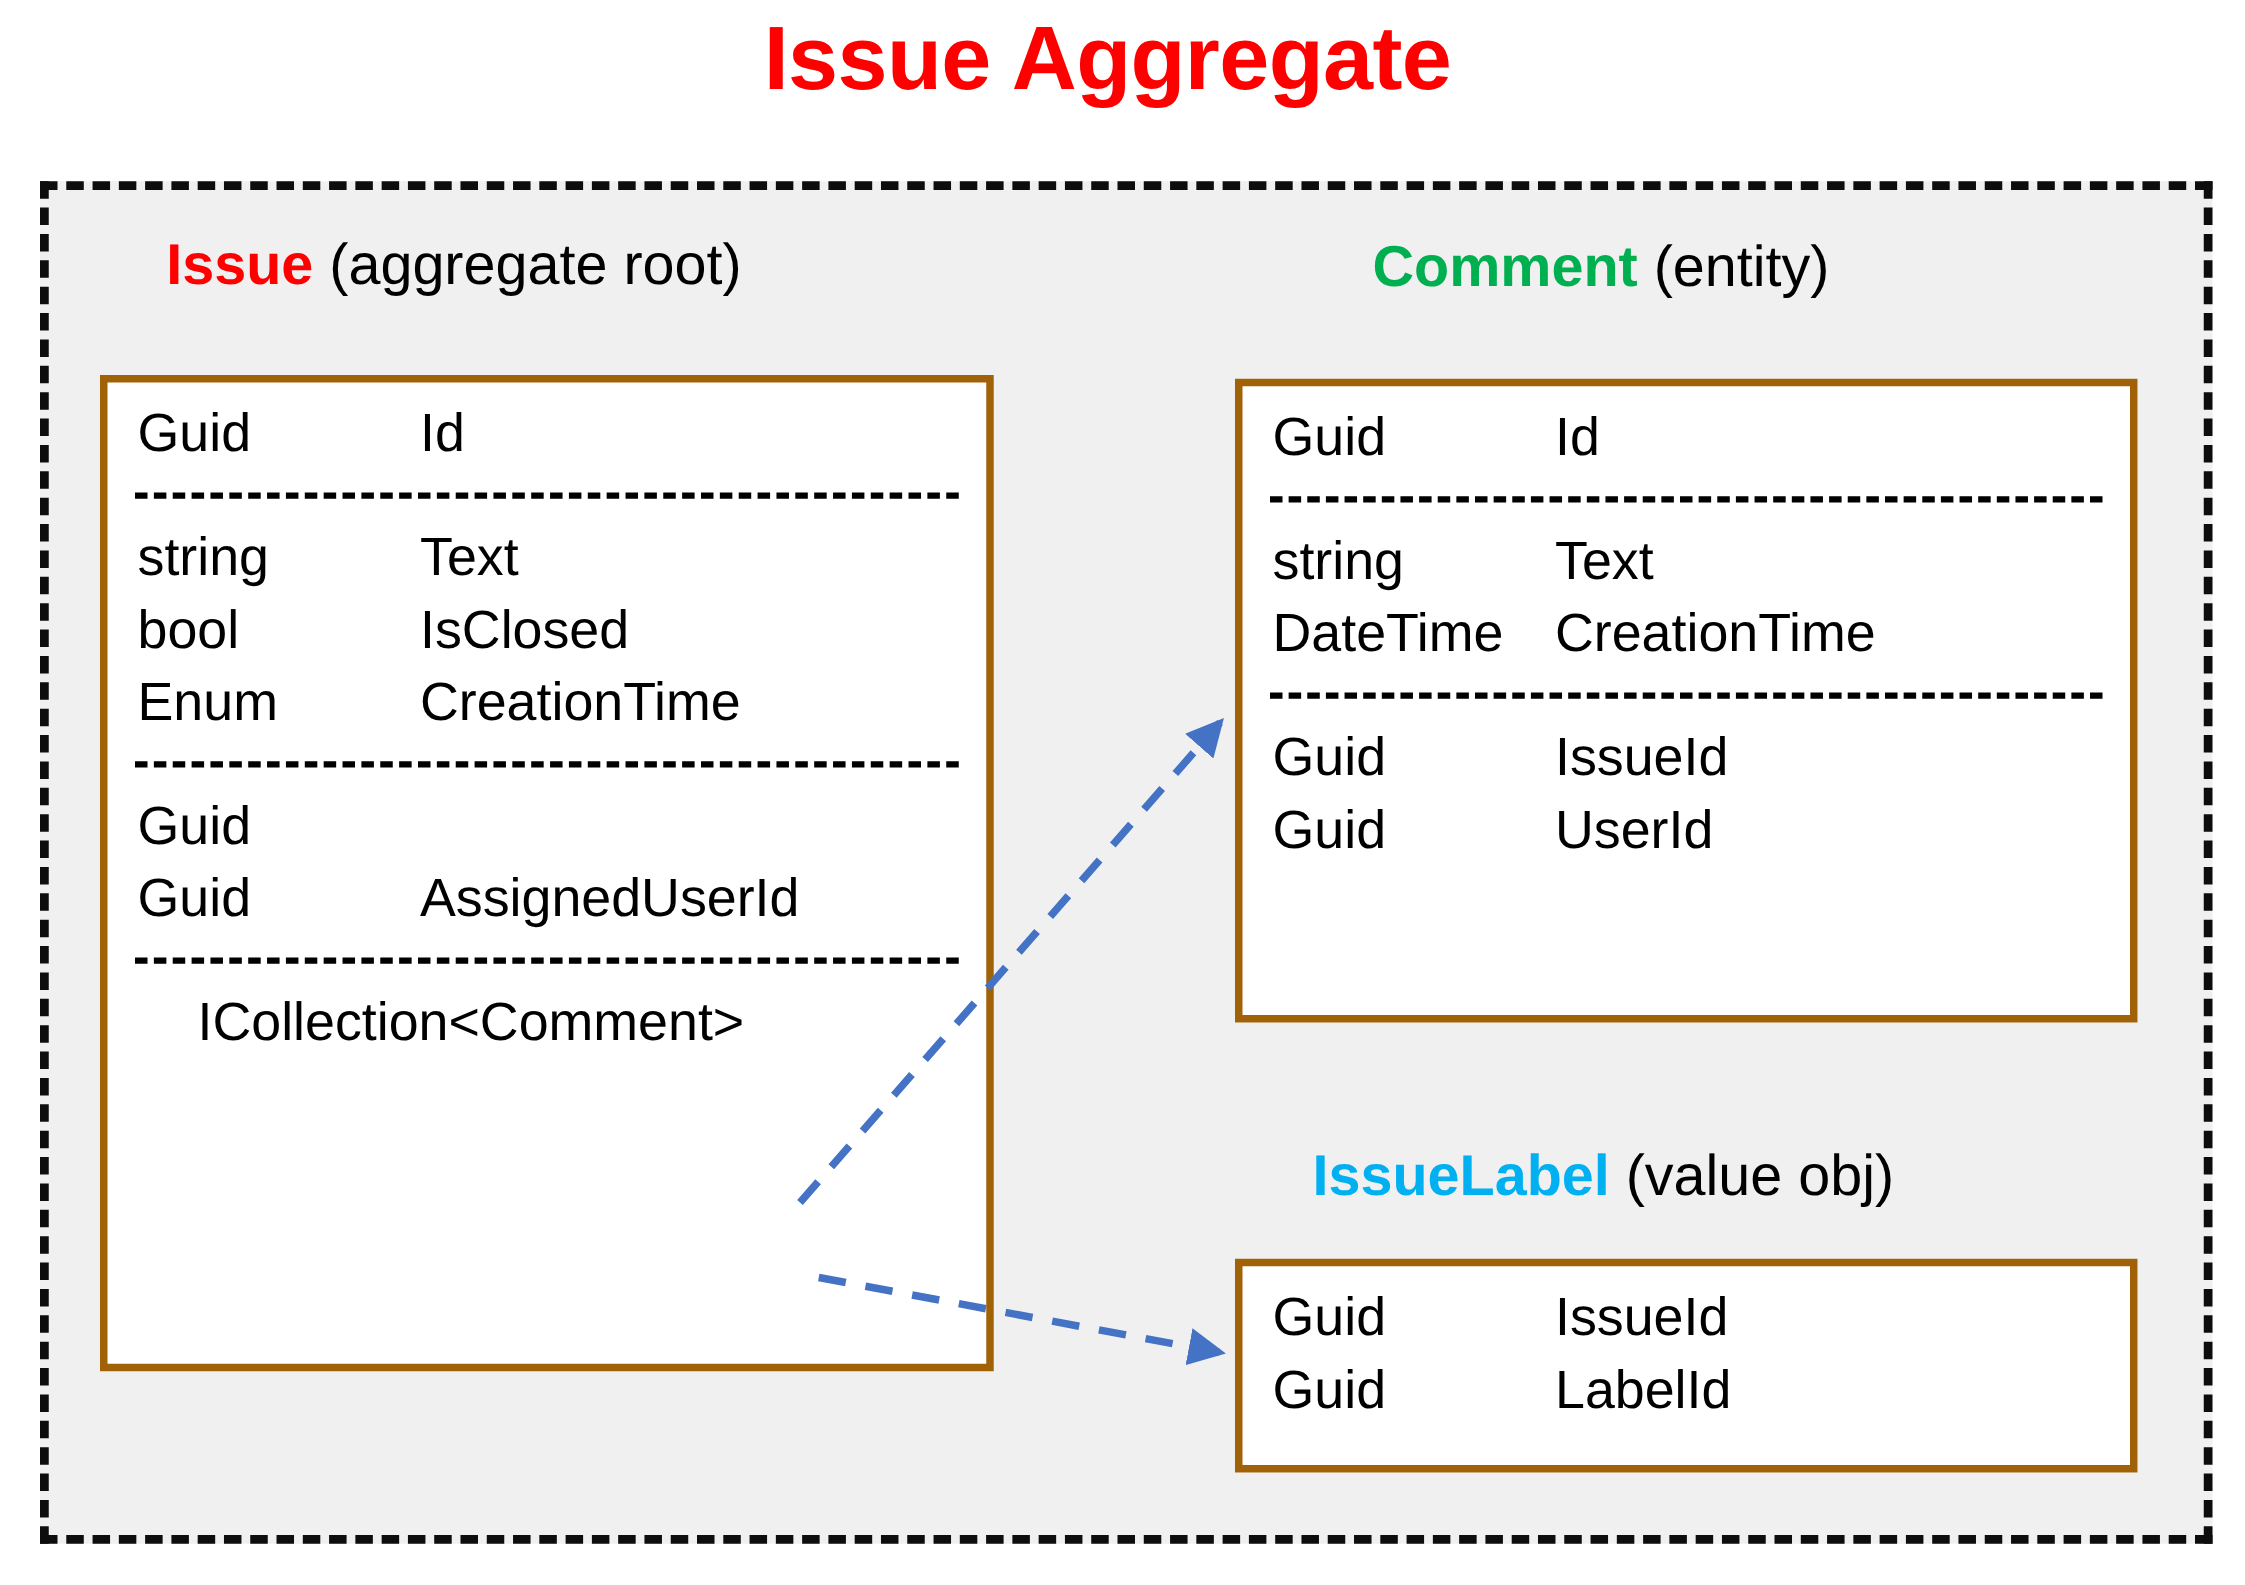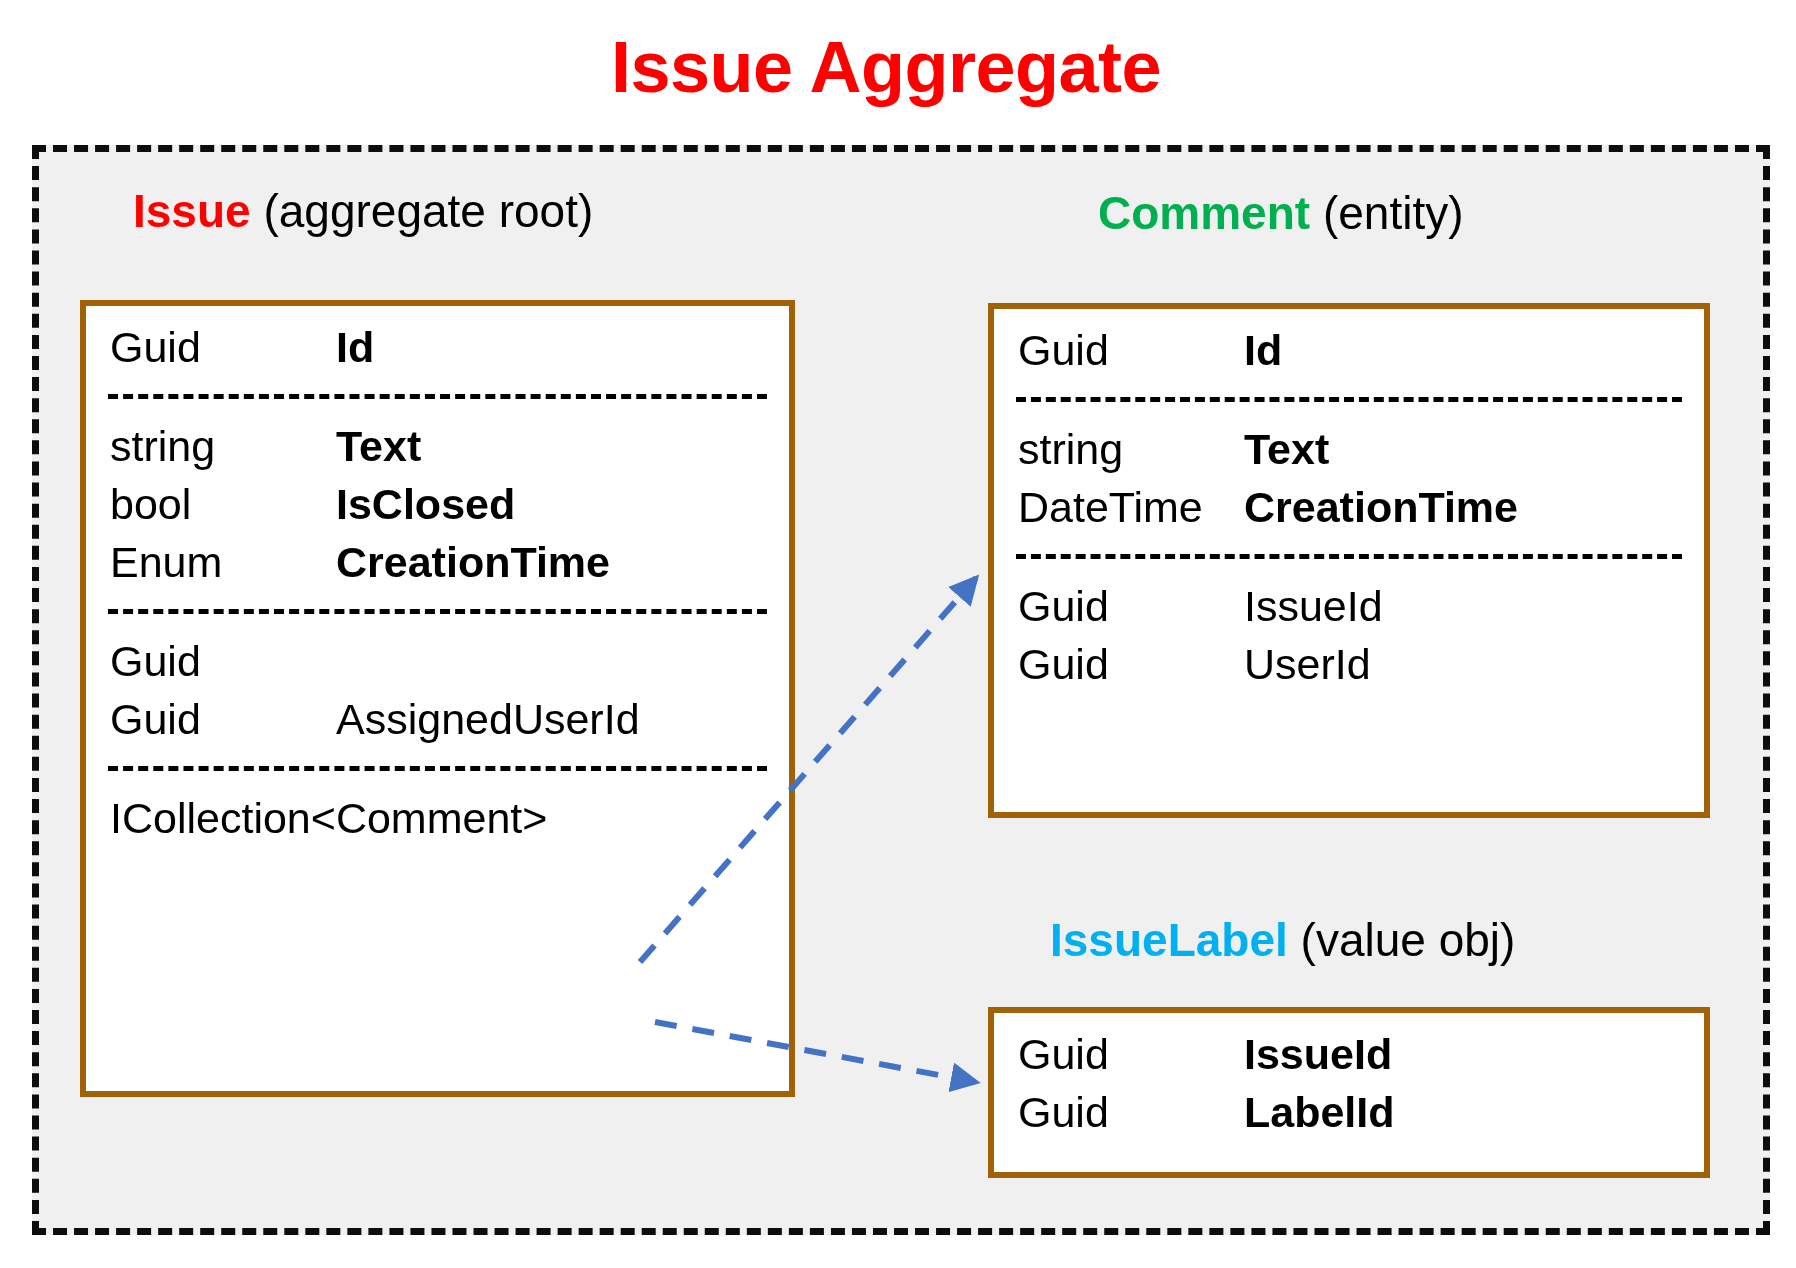--- a/index.html
+++ b/index.html
@@ -4,21 +4,21 @@
 <style>
   html,body{margin:0;padding:0;}
   body{
     width:1796px;height:1268px;
     background:#ffffff;
     font-family:"Liberation Sans", sans-serif;
     overflow:hidden;
     position:relative;
   }
   #page-title{
-    position:absolute;left:0;top:24px;width:1772px;
+    position:absolute;left:0;top:4px;width:1772px;
     text-align:center;
     font-size:72px;font-weight:bold;
     color:#FF0000;
     letter-spacing:-0.5px;
     line-height:1.2;
   }
   #aggregate-boundary{
     position:absolute;
     left:32px;top:145px;
     width:1738px;height:1090px;
@@ -51,22 +51,22 @@
     color:#000000;
     white-space:nowrap;
   }
   .prop-type{
     width:250px;
     padding-left:24px;
     box-sizing:border-box;
     font-weight:normal;
   }
   .prop-name{font-weight:normal;}
-  .prop-name.bold{font-weight:bold;}
-  .prop-row.wide .prop-type{width:auto;padding-left:24px;}
+  .prop-name.bold{font-weight:normal;}
+  .prop-row.wide .prop-type{width:auto;padding-left:24px;margin-left:48px;}
 
   .divider{
     height:0;
     border-top:5px dashed #000000;
     margin:18px 22px 18px 22px;
   }
 
   #relations-layer{
     position:absolute;left:0;top:0;width:1796px;height:1268px;
     pointer-events:none;

